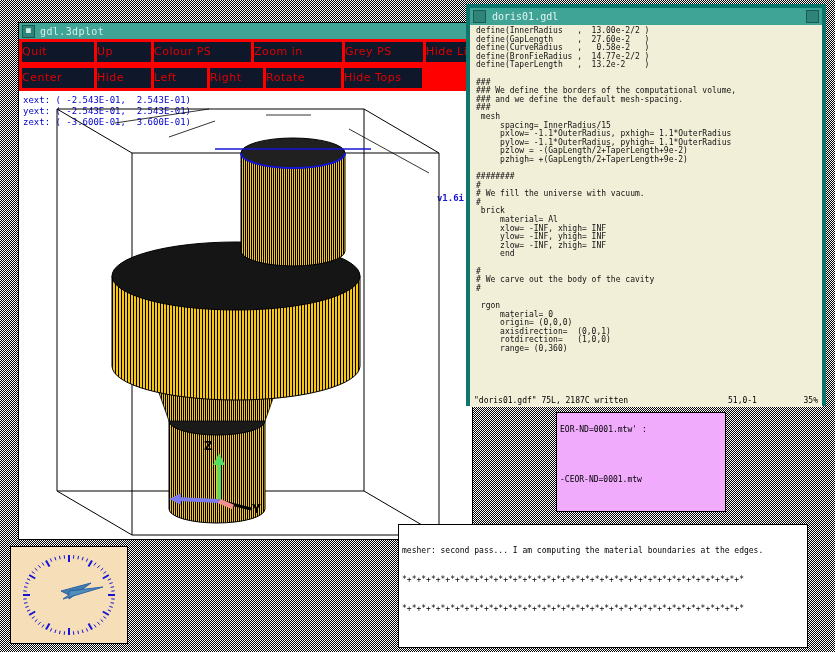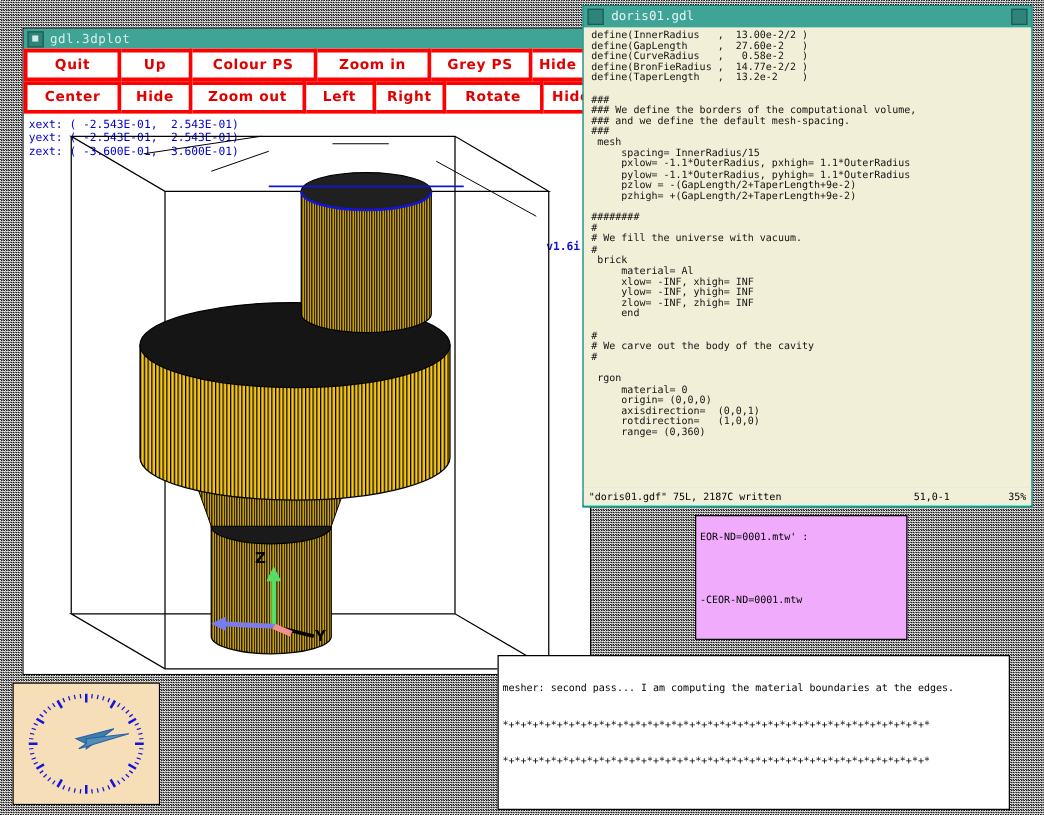--- a/index.html
+++ b/index.html
@@ -26,41 +26,41 @@
     height:16px;background:#3fa396;color:#d9f0ec;
     display:flex;align-items:center;gap:5px;padding:0 3px;
     font-size:10px;letter-spacing:.4px;
   }
   #plot-titlebar .tb-btn{
     width:11px;height:11px;background:#2e8478;border:1px solid #1d5a52;
     display:flex;align-items:center;justify-content:center;color:#cdeee8;font-size:8px;line-height:1;
   }
   .btnrow{display:flex;background:#ff0000;}
   .gbtn{
-    flex:0 0 auto;background:#ffffff;color:#e00000;
+    flex:0 0 auto;background:#0f172a;color:#e00000;
     border-right:3px solid #ff0000;border-bottom:3px solid #ff0000;border-top:3px solid #ff0000;
-    font-size:11px;font-weight:bold;text-align:center;
+    font-size:11px;font-weight:normal;
     padding:3px 0 4px;letter-spacing:.5px;white-space:nowrap;
     font-family:"DejaVu Sans","Liberation Sans",sans-serif;
   }
   .gbtn:first-child{border-left:3px solid #ff0000;}
   #plot-canvas{position:relative;height:448px;background:#fff;overflow:hidden;}
   .coordtext{
     position:absolute;color:#0000cc;font-size:9px;line-height:11px;
     font-family:"DejaVu Sans Mono","Liberation Mono",monospace;white-space:pre;
   }
   #logo{
     position:absolute;left:237px;top:74px;color:#1414d8;
     font-family:"DejaVu Sans","Liberation Sans",sans-serif;
     font-weight:bold;font-size:17px;letter-spacing:-1px;
   }
   #verlabel{position:absolute;right:8px;top:102px;color:#1414d8;font-size:9px;font-weight:bold;}
 
   
-  #editwin{left:466px;top:4px;width:360px;height:402px;border:1px solid #0f766e;background:#5eead4;}
+  #editwin{left:466px;top:4px;width:360px;height:402px;border:4px solid #0f766e;background:#4d7c0f;}
   #edit-titlebar{
     height:17px;background:#3fa396;color:#e6f5f2;display:flex;align-items:center;
     justify-content:space-between;padding:0 3px;font-size:10px;
   }
   #edit-titlebar .left{display:flex;align-items:center;gap:6px;}
   #edit-titlebar .tb-btn{width:11px;height:11px;background:#2e8478;border:1px solid #1d5a52;}
   #edit-body{
     height:366px;overflow:hidden;background:#f2efd8;color:#111;
     font-size:8px;line-height:8.6px;white-space:pre;padding:2px 0 0 6px;
     font-family:"DejaVu Sans Mono","Liberation Mono",monospace;
@@ -109,21 +109,20 @@
     <div class="gbtn" style="width:54px">Up</div>
     <div class="gbtn" style="width:97px">Colour PS</div>
     <div class="gbtn" style="width:88px">Zoom in</div>
     <div class="gbtn" style="width:78px">Grey PS</div>
     <div class="gbtn" style="width:80px">Hide Lines</div>
   </div>
 
   <div class="btnrow">
     <div class="gbtn" style="width:72px">Center</div>
     <div class="gbtn" style="width:54px">Hide</div>
-    <div class="gbtn" style="width:88px">Zoom out</div>
     <div class="gbtn" style="width:53px">Left</div>
     <div class="gbtn" style="width:53px">Right</div>
     <div class="gbtn" style="width:75px">Rotate</div>
     <div class="gbtn" style="width:78px">Hide Tops</div>
   </div>
 
   <div id="plot-canvas">
 
     <div class="coordtext" style="left:4px;top:4px">xext: ( -2.543E-01,  2.543E-01)</div>
     <div class="coordtext" style="left:4px;top:15px">yext: ( -2.543E-01,  2.543E-01)</div>

